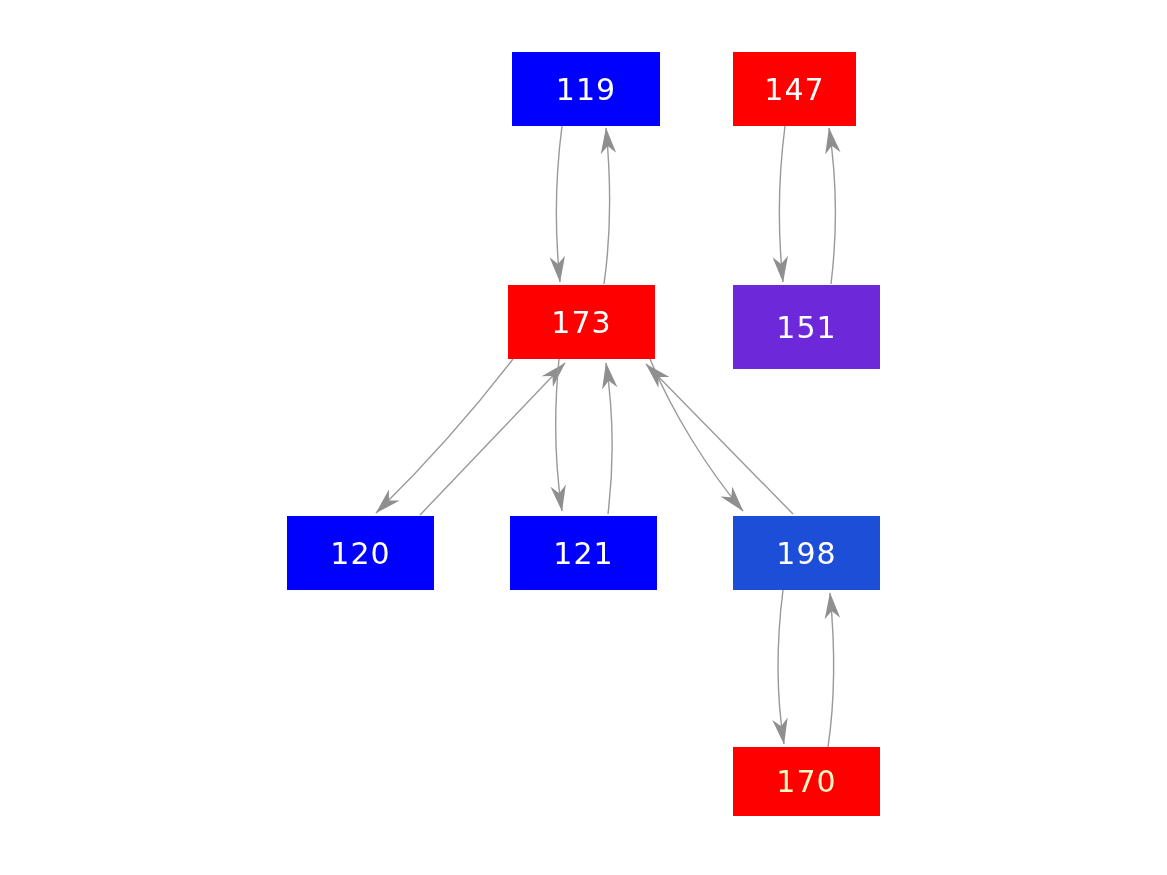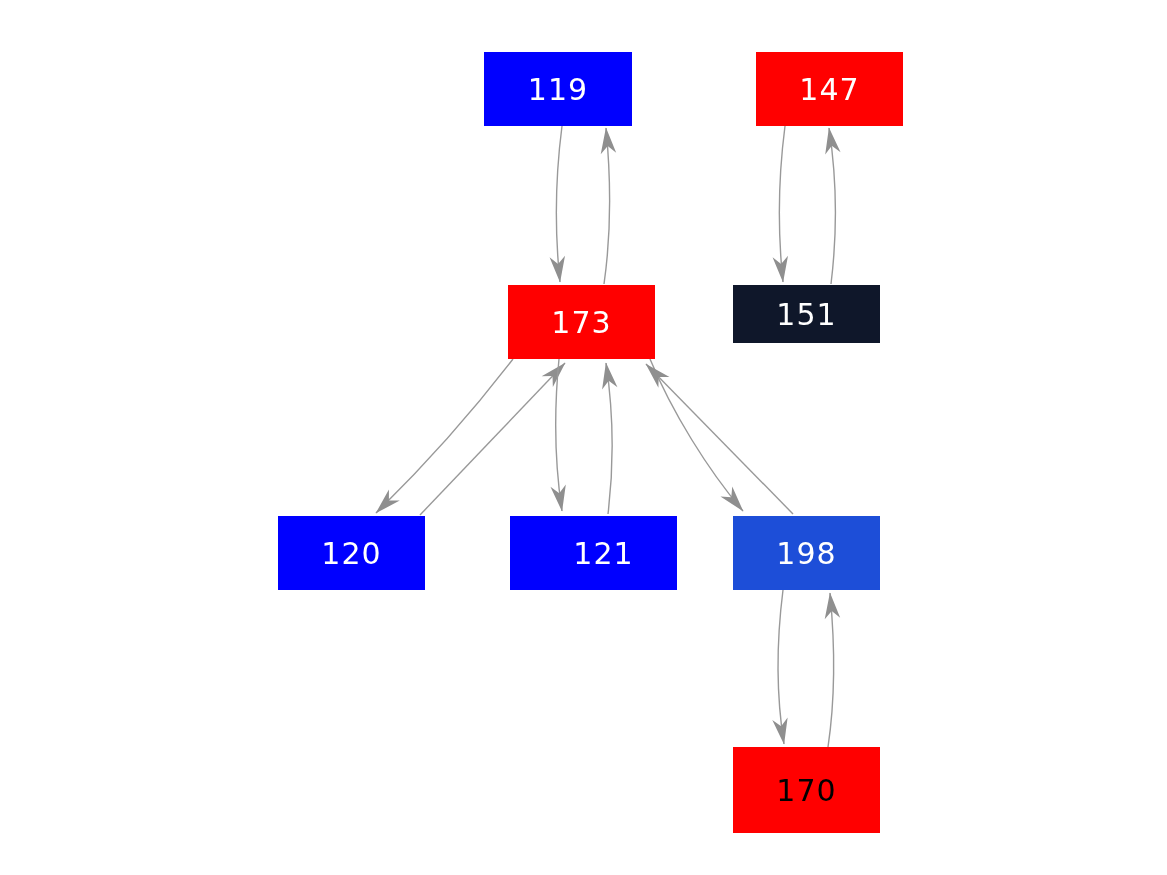--- a/index.html
+++ b/index.html
@@ -52,38 +52,38 @@
         <path d="M 420,515 C 465,468 520,410 565,363" fill="none" stroke="#999999" stroke-width="1.4" marker-end="url(#arrowhead)"></path>
         <path d="M 559,359 C 554,410 555,465 562,511" fill="none" stroke="#999999" stroke-width="1.4" marker-end="url(#arrowhead)"></path>
         <path d="M 608,514 C 614,465 613,410 606,363" fill="none" stroke="#999999" stroke-width="1.4" marker-end="url(#arrowhead)"></path>
         <path d="M 650,359 C 672,412 708,470 743,511" fill="none" stroke="#999999" stroke-width="1.4" marker-end="url(#arrowhead)"></path>
         <path d="M 793,514 C 745,465 696,415 646,364" fill="none" stroke="#999999" stroke-width="1.4" marker-end="url(#arrowhead)"></path>
         <path d="M 783,590 C 776,645 777,700 784,744" fill="none" stroke="#999999" stroke-width="1.4" marker-end="url(#arrowhead)"></path>
         <path d="M 828,747 C 835,700 835,645 830,593" fill="none" stroke="#999999" stroke-width="1.4" marker-end="url(#arrowhead)"></path>
       </g>
   </svg>
   <div id="node-layer">
-      <div class="graph-node" style="left: 484px; top: 52px; width: 148px; height: 74px; background: rgb(0, 0, 255); color: rgb(255, 255, 255);">
+      <div class="graph-node" style="left: 512px; top: 52px; width: 148px; height: 74px; background: rgb(0, 0, 255); color: rgb(255, 255, 255);">
         <span>119</span>
       </div>
-      <div class="graph-node" style="left: 756px; top: 52px; width: 147px; height: 74px; background: rgb(255, 0, 0); color: rgb(255, 255, 255);">
+      <div class="graph-node" style="left: 733px; top: 52px; width: 123px; height: 74px; background: rgb(255, 0, 0); color: rgb(255, 255, 255);">
         <span>147</span>
       </div>
       <div class="graph-node" style="left: 508px; top: 285px; width: 147px; height: 74px; background: rgb(255, 0, 0); color: rgb(255, 255, 255); align-items: center;">
         <span>173</span>
       </div>
-      <div class="graph-node" style="left: 733px; top: 285px; width: 147px; height: 58px; background: #0f172a; color: rgb(255, 255, 255);">
+      <div class="graph-node" style="left: 733px; top: 285px; width: 147px; height: 84px; background: #6d28d9; color: rgb(255, 255, 255);">
         <span>151</span>
       </div>
-      <div class="graph-node" style="left: 278px; top: 516px; width: 147px; height: 74px; background: rgb(0, 0, 255); color: rgb(255, 255, 255);">
+      <div class="graph-node" style="left: 287px; top: 516px; width: 147px; height: 74px; background: rgb(0, 0, 255); color: rgb(255, 255, 255);">
         <span>120</span>
       </div>
-      <div class="graph-node" style="left: 510px; top: 516px; width: 147px; height: 74px; background: rgb(0, 0, 255); color: rgb(255, 255, 255); padding-left: 20px;">
+      <div class="graph-node" style="left: 510px; top: 516px; width: 147px; height: 74px; background: rgb(0, 0, 255); color: rgb(255, 255, 255);">
         <span>121</span>
       </div>
       <div class="graph-node" style="left: 733px; top: 516px; width: 147px; height: 74px; background: #1d4ed8; color: rgb(255, 255, 255);">
         <span>198</span>
       </div>
-      <div class="graph-node" style="left: 733px; top: 747px; width: 147px; height: 86px; background: rgb(255, 0, 0); color: #000000;">
+      <div class="graph-node" style="left: 733px; top: 747px; width: 147px; height: 69px; background: rgb(255, 0, 0); color: #fef9c3;">
         <span>170</span>
       </div>
     </div>
 </div>
 
 </body></html>

